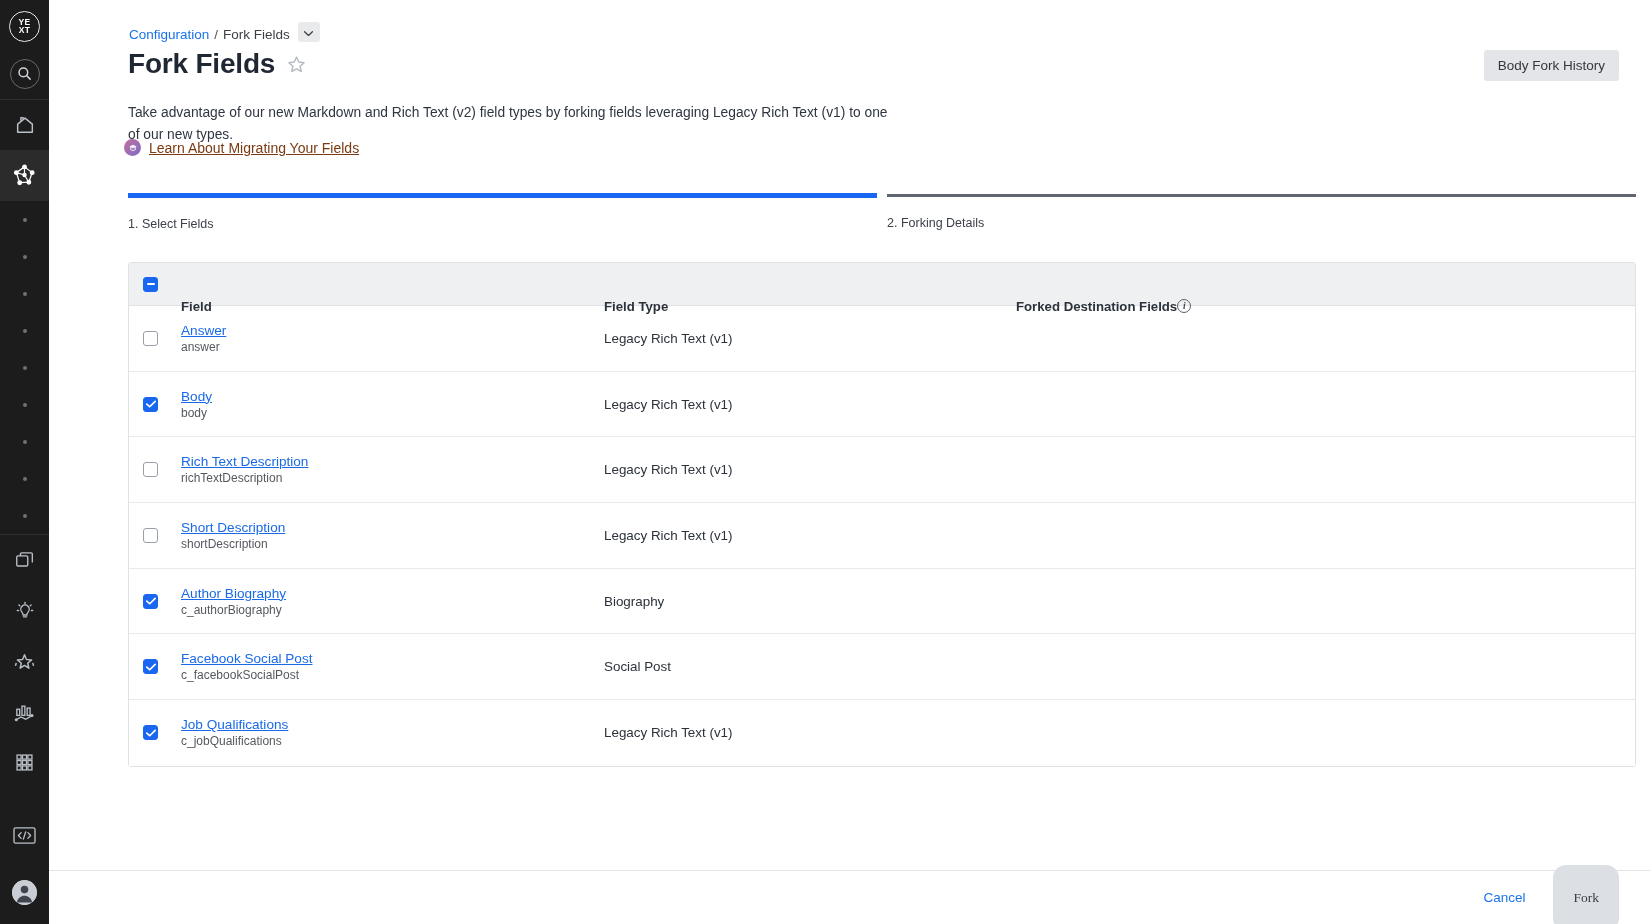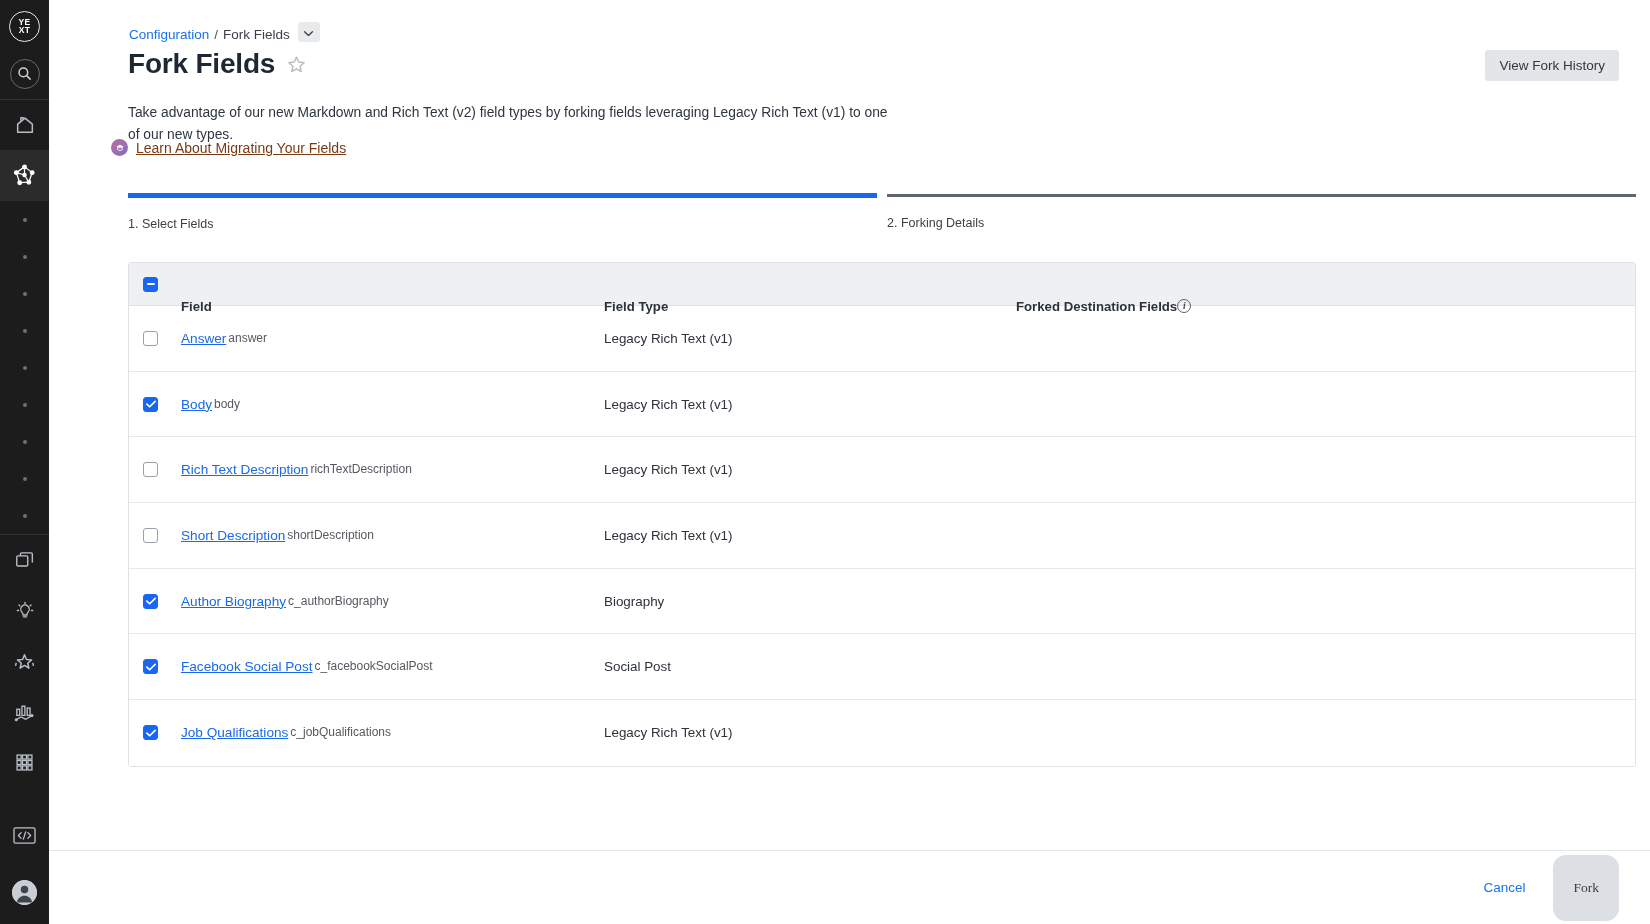--- a/index.html
+++ b/index.html
@@ -72,21 +72,21 @@
   .title-row { position:absolute; left:79px; top:48px; display:flex; align-items:center; gap:11px; }
   h1.page-title { margin:0; font-size:28px; font-weight:bold; color:#1f2733; letter-spacing:-0.2px; }
   .star-btn { cursor:pointer; display:flex; align-items:center; }
 
   .subtitle {
     position:absolute; left:79px; top:88px; width:770px;
     font-size:13.8px; line-height:22px; color:#2f3641;
   }
 
   .learn-link {
-    position:absolute; left:62px; top:139px;
+    position:absolute; left:75px; top:139px;
     display:flex; align-items:center; gap:8px;
   }
   .learn-badge {
     width:17px; height:17px; border-radius:50%;
     background:linear-gradient(135deg,#c36d9a 0%,#9b6fb5 55%,#7a6fc0 100%);
     display:flex; align-items:center; justify-content:center;
     color:#fff; font-size:8px; font-weight:bold;
   }
   .learn-link a {
     font-size:14px; color:#7a3a12; text-decoration:underline; cursor:pointer; font-weight:500;
@@ -124,21 +124,21 @@
   .col-check { width:38px; flex:0 0 38px; display:flex; align-items:center; }
   .col-field { flex:0 0 423px; }
   .col-type  { flex:0 0 412px; }
   .col-dest  { flex:1 1 auto; display:flex; align-items:center; }
 
   .trow {
     display:flex; align-items:center; min-height:65.7px;
     border-bottom:1px solid #e7e9ec; padding:0 0 0 14px; background:#fff;
   }
   .trow:last-child { border-bottom:none; }
-  .field-cell { flex:0 0 423px; display:flex; flex-direction:row; gap:2px; }
+  .field-cell { flex:0 0 423px; display:flex; flex-direction:column; gap:2px; }
   .field-name { font-size:13.6px; color:#1a6ae8; text-decoration:underline; cursor:pointer; }
   .field-api { font-size:12px; color:#55595f; }
   .type-cell { flex:0 0 412px; font-size:13.4px; color:#2c323b; }
   .dest-cell { flex:1 1 auto; font-size:13.4px; color:#2c323b; }
 
   
   .cbox {
     width:15px; height:15px; border-radius:3px;
     border:1.4px solid #9aa0a8; background:#fff;
     display:inline-flex; align-items:center; justify-content:center;
@@ -154,21 +154,21 @@
   .info-i {
     width:14px; height:14px; border-radius:50%;
     border:1.2px solid #5b6069; color:#454a52;
     font-size:9.5px; font-weight:bold; font-style:italic;
     display:inline-flex; align-items:center; justify-content:center;
     font-family:"Liberation Serif", serif; cursor:pointer;
   }
 
   
   .footer {
-    position:absolute; left:0; right:0; bottom:0; height:74px;
+    position:absolute; left:0; right:0; bottom:0; height:54px;
     border-top:1px solid #e2e4e7; background:#fff;
     display:flex; align-items:center; justify-content:flex-end;
     padding-right:31px; gap:22px;
   }
   .cancel-btn {
     background:none; border:none; color:#1a73e8;
     font-size:13.5px; font-family:"Liberation Sans", sans-serif; cursor:pointer;
   }
   .fork-btn {
     background:#dcdfe3; color:#3a3f46; border:none; border-radius:13px;
@@ -354,21 +354,21 @@
     <div class="learn-link">
       <span class="learn-badge">
         <svg width="10" height="10" viewBox="0 0 12 12" fill="none" stroke="#ffffff" stroke-width="1.1" stroke-linecap="round">
           <path d="M1.6 4.3 L6 2.2 L10.4 4.3 L6 6.4 Z" fill="#ffffff" stroke="none" opacity="0.92"></path>
           <path d="M3.3 5.3 V8 C3.3 8 4.4 8.9 6 8.9 C7.6 8.9 8.7 8 8.7 8 V5.3"></path>
         </svg>
       </span>
       <a>Learn About Migrating Your Fields</a>
     </div>
 
-    <button class="view-history-btn">View Fork History</button>
+    <button class="view-history-btn">Body Fork History</button>
 
     <div class="stepper">
       <div class="step active">
         <div class="bar"></div>
         <span class="slabel">1. Select Fields</span>
       </div>
       <div class="step-gap"></div>
       <div class="step inactive">
         <div class="bar"></div>
         <span class="slabel">2. Forking Details</span>

